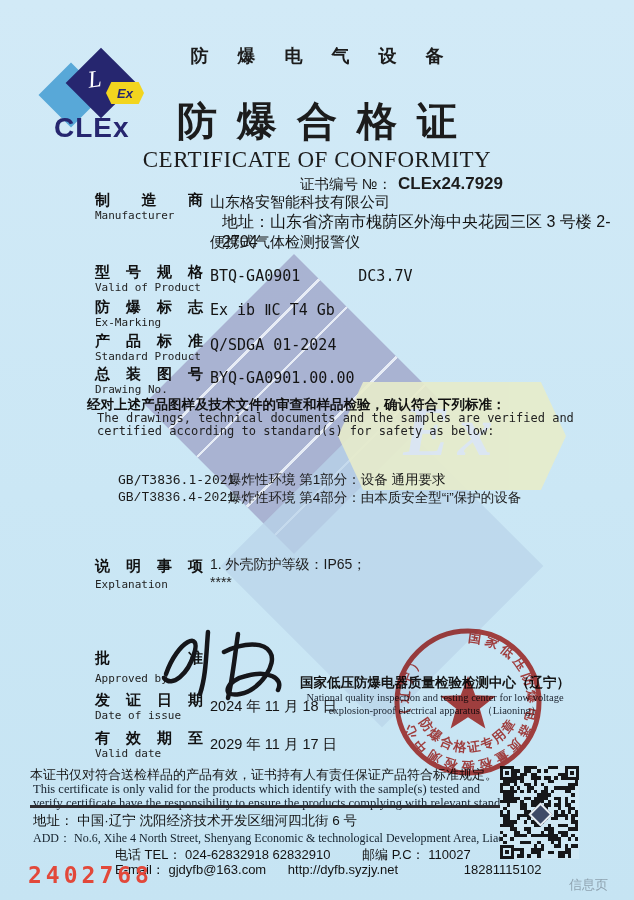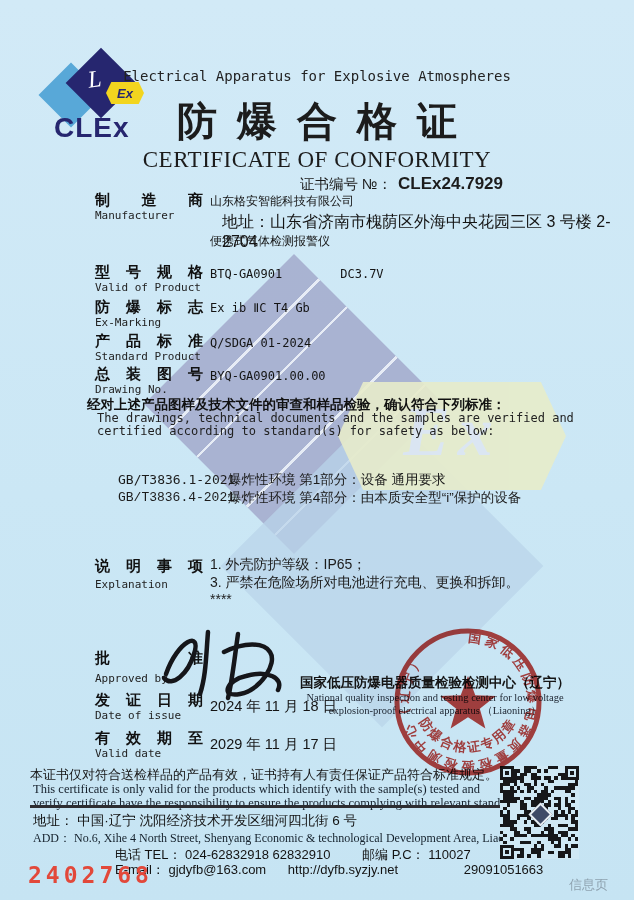--- a/index.html
+++ b/index.html
@@ -42,21 +42,21 @@
   .lg-hex{left:106px;top:82px;width:38px;height:22px;background:#f2d51f;z-index:2;
     clip-path:polygon(14% 0,86% 0,100% 50%,86% 100%,14% 100%,0 50%);
     display:flex;align-items:center;justify-content:center;}
   .lg-hex span{font-size:13px;font-weight:bold;font-style:italic;color:#26266f;}
   .lg-text{left:54px;top:112px;font-size:28px;font-weight:bold;color:#26266f;letter-spacing:1px;}
 
   
   .jlabel{width:108px;font-size:15px;font-weight:bold;color:#111;
     text-align:justify;text-align-last:justify;line-height:16px;}
   .elabel{font-size:11px;color:#222;line-height:13px;margin-top:1px;}
-  .fval{font-size:12px;color:#141414;}
+  .fval{font-size:15px;color:#141414;}
   .fval2{font-size:16px;color:#141414;}
 
   
   .ver-cn{font-size:13.5px;font-weight:bold;color:#111;}
   .ver-en{font-size:12px;color:#222;line-height:13.5px;}
   .std-code{font-size:13px;}
   .std-desc{font-size:13.5px;}
   .expl-items div{font-size:14px;line-height:17.5px;}
 
   
@@ -98,21 +98,21 @@
   </div>
 
   <div class="abs z1 lg-blue"></div>
   <div class="abs z1 lg-navy"></div>
   <div class="abs z1 lg-l">L</div>
   <div class="abs z1 lg-hex">
     <span>Ex</span>
   </div>
   <div class="abs z1 lg-text">CLEx</div>
 
-  <div class="abs z1 hdr-en mono">Electrical Apparatus for Explosive Atmospheres</div>
+  <div class="abs z1 hdr-cn">防 爆 电 气 设 备</div>
   <div class="abs z1 cert-cn">防爆合格证</div>
   <div class="abs z1 cert-en serif">CERTIFICATE OF CONFORMITY</div>
   <div class="abs z1 certno">
     <span>证书编号 №：</span><b>CLEx24.7929</b>
   </div>
 
   <div class="abs z1" style="left:95px;top:192px;">
     <div class="jlabel">制造商</div>
     <div class="elabel mono">Manufacturer</div>
   </div>
@@ -155,21 +155,20 @@
   <div class="abs z1 std-desc" style="left:228px;top:471px;">爆炸性环境 第1部分：设备 通用要求</div>
   <div class="abs z1 std-code mono" style="left:118px;top:490px;font-family:Liberation Mono, monospace;">GB/T3836.4-2021</div>
   <div class="abs z1 std-desc" style="left:228px;top:489px;">爆炸性环境 第4部分：由本质安全型“i”保护的设备</div>
 
   <div class="abs z1" style="left:95px;top:558px;">
     <div class="jlabel">说明事项</div>
     <div class="elabel mono" style="margin-top:4px;">Explanation</div>
   </div>
   <div class="abs z1 expl-items" style="left:210px;top:556px;">
     <div>1. 外壳防护等级：IP65；</div>
-    <div>3. 严禁在危险场所对电池进行充电、更换和拆卸。</div>
     <div>****</div>
   </div>
 
   <div class="abs z1" style="left:95px;top:650px;">
     <div class="jlabel">批准</div>
     <div class="elabel mono" style="margin-top:6px;">Approved by</div>
   </div>
   <svg class="abs sig" width="165" height="88" viewBox="0 0 165 88">
     <g fill="none" stroke="#15161a" stroke-width="4.5" stroke-linecap="round">
       <path d="M14,52 C26,18 50,8 42,32 C36,52 20,66 12,56"></path>
@@ -219,21 +218,21 @@
 
   <div class="abs z1 addr-cn" style="left:33px;top:812px;">地址： 中国·辽宁 沈阳经济技术开发区细河四北街 6 号</div>
   <div class="abs z1 addr-en" style="left:33px;top:830px;">ADD： No.6, Xihe 4 North Street, Shenyang Economic &amp; technological Development Area, Liaoning, China</div>
   <div class="abs z1 ftline" style="left:115px;top:846px;">
     <span>电话 TEL： 024-62832918 62832910</span>
     <span style="margin-left:28px;">邮编 P.C： 110027</span>
   </div>
   <div class="abs z1 ftline" style="left:115px;top:861px;">
     <span>E-mail： gjdyfb@163.com</span>
     <span style="margin-left:18px;">http://dyfb.syzjy.net</span>
-    <span style="margin-left:62px;">29091051663</span>
+    <span style="margin-left:62px;">18281115102</span>
   </div>
 
   <div class="abs qr">
       <div class="qc" style="left:23.8px;top:0px"></div>
       <div class="qc" style="left:27.2px;top:0px"></div>
       <div class="qc" style="left:30.599999999999998px;top:0px"></div>
       <div class="qc" style="left:34px;top:0px"></div>
       <div class="qc" style="left:47.6px;top:0px"></div>
       <div class="qc" style="left:51px;top:0px"></div>
       <div class="qc" style="left:54.4px;top:0px"></div>

